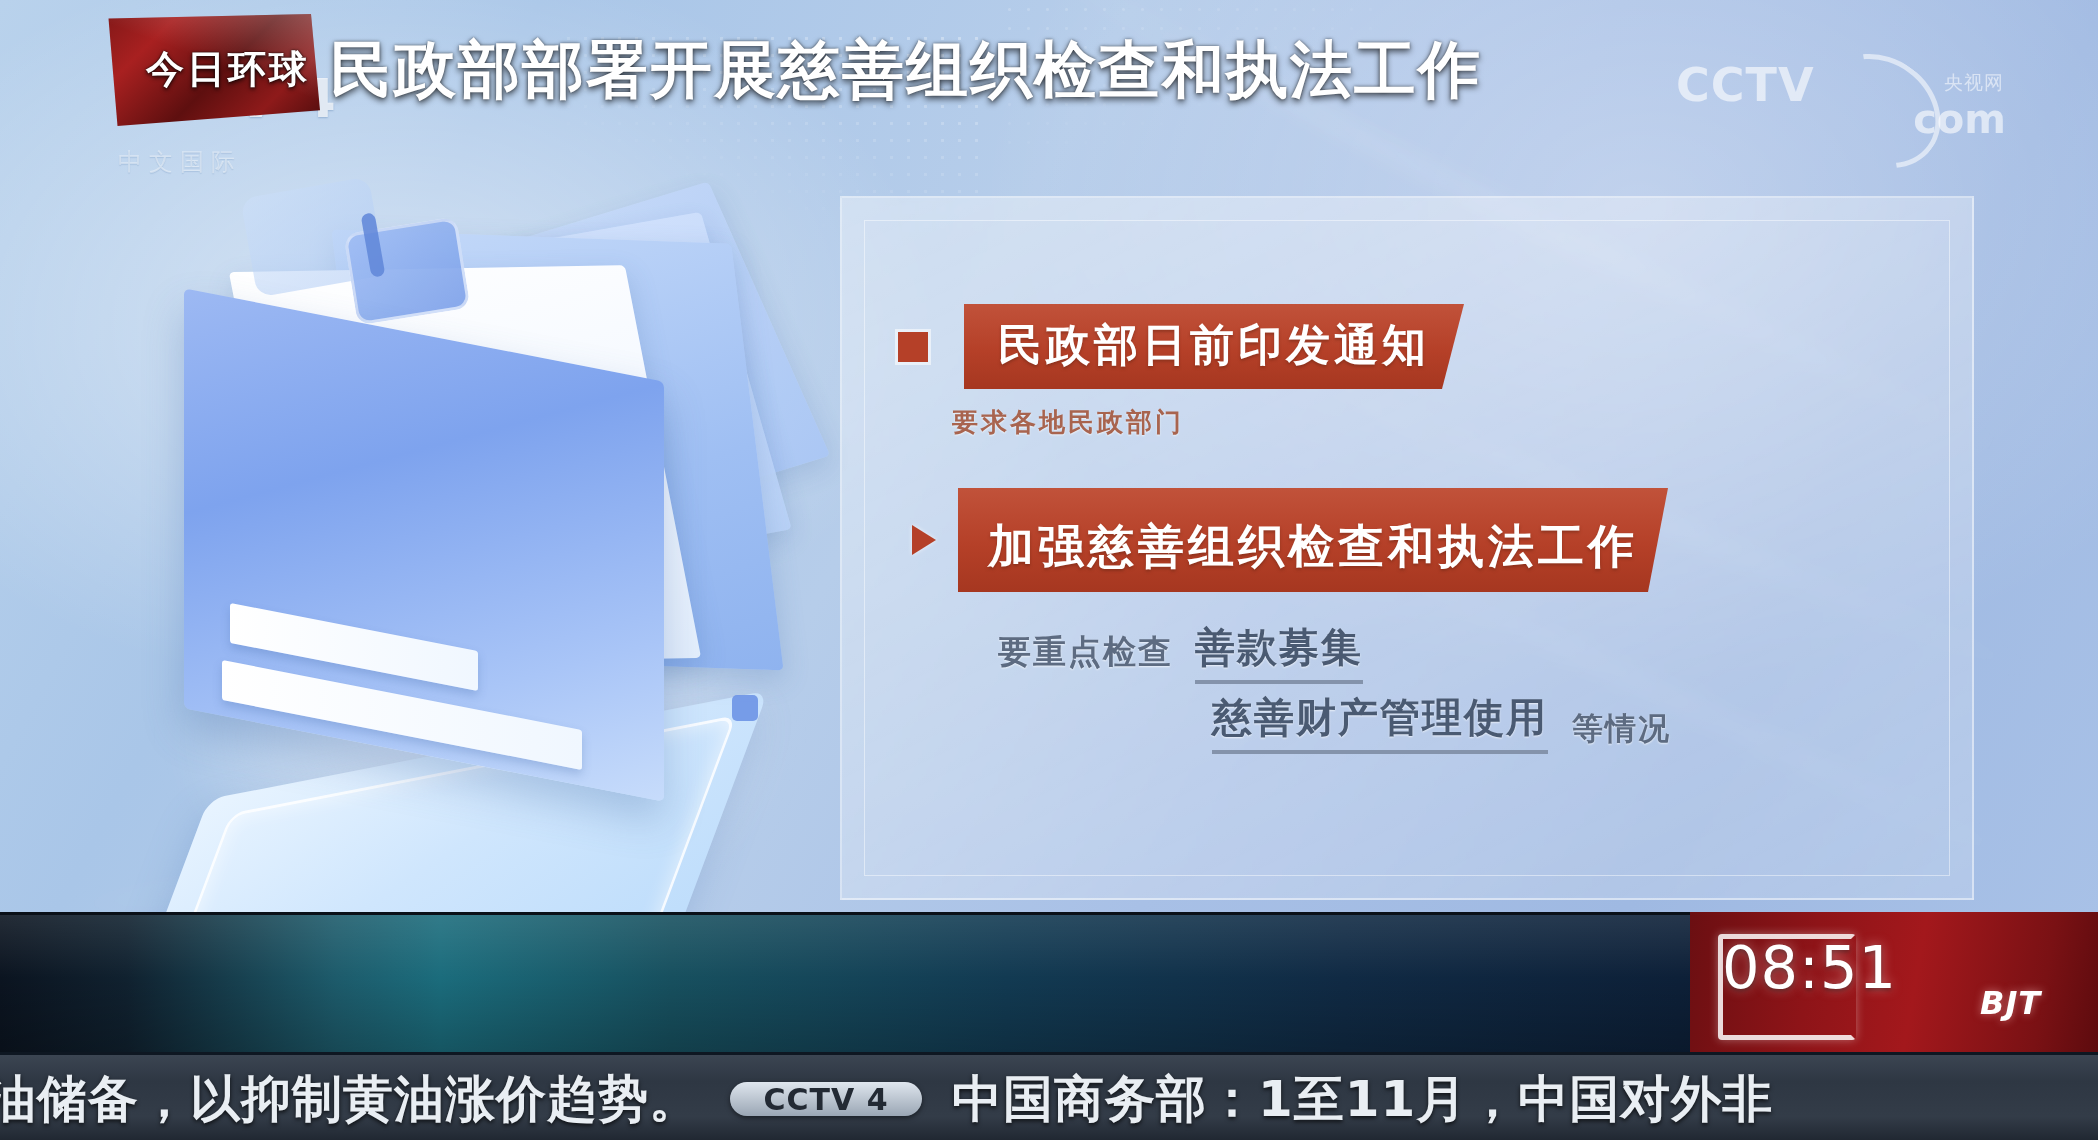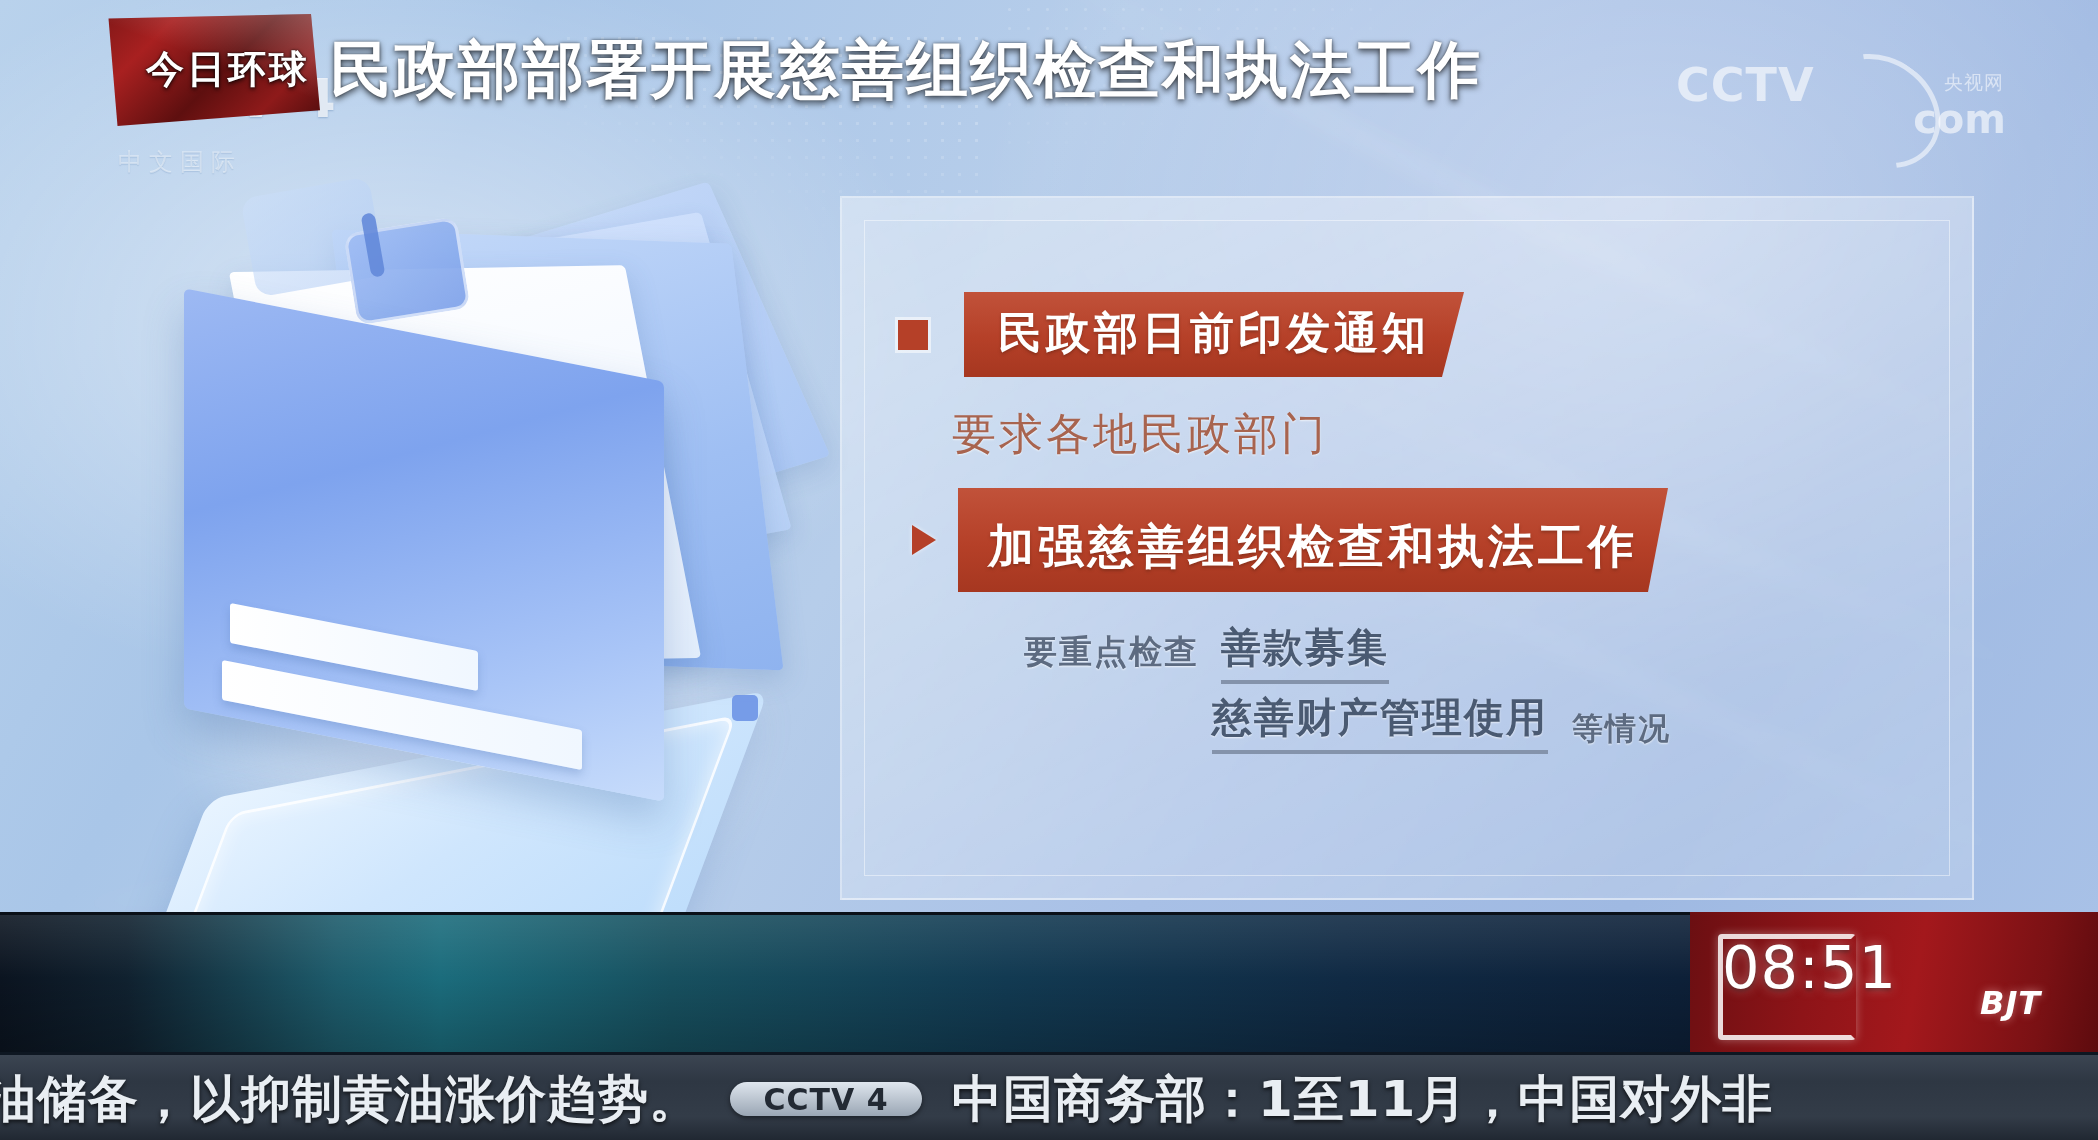--- a/index.html
+++ b/index.html
@@ -121,33 +121,33 @@
     box-shadow:0 0 0 4px rgba(255,255,255,.55), 0 3px 8px rgba(120,50,30,.30);
     display:flex;align-items:center;
     font-family:"DejaVu Sans","Liberation Sans",sans-serif;
     text-shadow:0 2px 3px rgba(110,40,22,.55);
   }
   #chip-1{font-size:44px;padding:12px 34px 14px;
     clip-path:polygon(0 0,100% 0,calc(100% - 22px) 100%,0 100%);}
   #chip-2{font-size:46px;padding:28px 30px 14px;
     clip-path:polygon(0 0,100% 0,calc(100% - 20px) 100%,0 100%);}
 
-  #row-1{left:898px;top:292px;}
+  #row-1{left:898px;top:304px;}
   #row-2{left:952px;top:405px;}
   #row-3{left:912px;top:488px;}
   #row-4{left:998px;top:620px;}
   #row-5{left:1212px;top:690px;}
 
-  .plain-red{color:#a8644f;font-size:44px;font-weight:400;letter-spacing:3px;
+  .plain-red{color:#a8644f;font-size:26px;font-weight:700;letter-spacing:3px;
     font-family:"DejaVu Sans","Liberation Sans",sans-serif;
     text-shadow:0 1px 2px rgba(255,255,255,.7);}
 
   .label-grey{color:#5d6b81;font-size:33px;font-weight:700;letter-spacing:2px;
     font-family:"DejaVu Sans","Liberation Sans",sans-serif;
-    text-shadow:0 1px 2px rgba(255,255,255,.7);margin-right:22px;margin-left:26px;}
+    text-shadow:0 1px 2px rgba(255,255,255,.7);margin-right:22px;}
   .ul-item{color:#4a5a72;font-size:40px;font-weight:700;letter-spacing:2px;
     font-family:"DejaVu Sans","Liberation Sans",sans-serif;
     border-bottom:4px solid #8493ab;padding-bottom:5px;
     text-shadow:0 1px 2px rgba(255,255,255,.7);}
   .tail-grey{color:#5d6b81;font-size:31px;font-weight:700;letter-spacing:2px;margin-left:24px;
     font-family:"DejaVu Sans","Liberation Sans",sans-serif;
     text-shadow:0 1px 2px rgba(255,255,255,.7);align-self:flex-end;padding-bottom:4px;}
 
   
   #lower-third{position:absolute;left:0;top:912px;width:2098px;height:140px;

